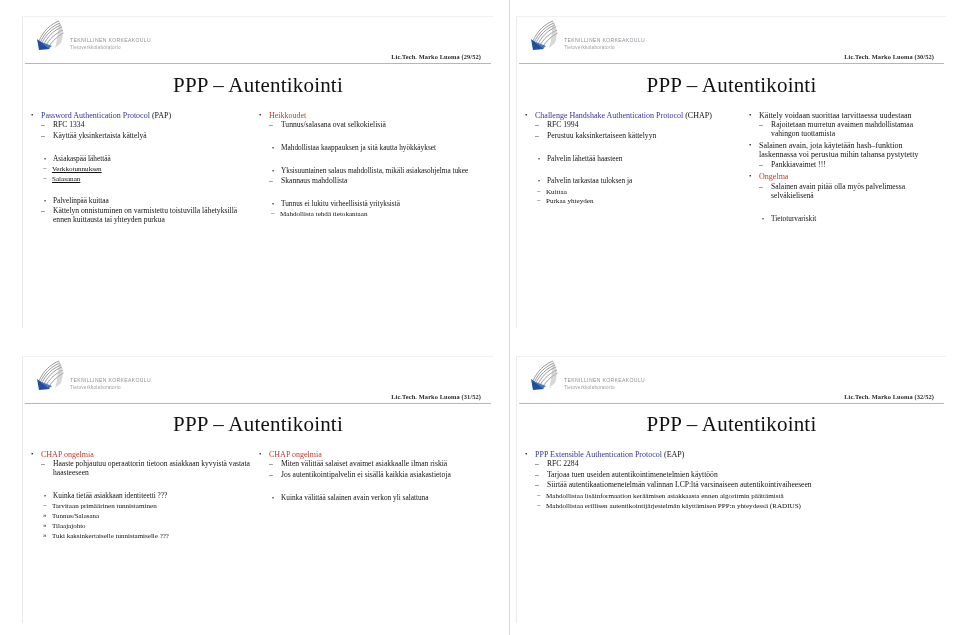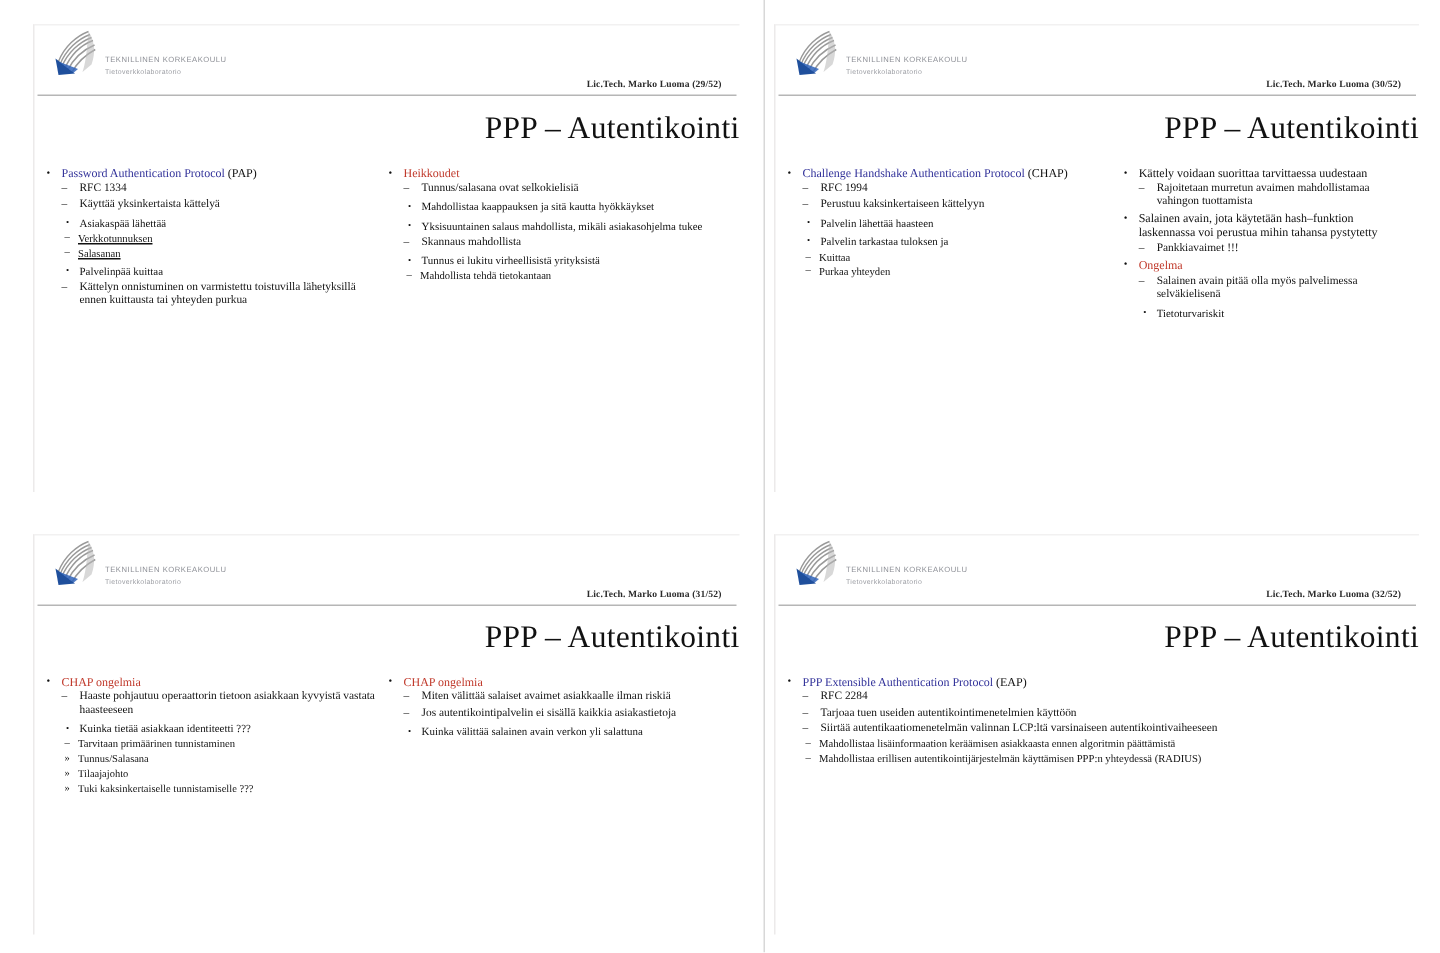--- a/index.html
+++ b/index.html
@@ -81,21 +81,21 @@
     font-weight:bold;
     font-size:6.4px;
     color:#2b2b2b;
     letter-spacing:0.1px;
     white-space:nowrap;
     filter:blur(0.2px);
   }
 
   
   .title{
-    text-align:right;
+    text-align:center;
     font-family:"Liberation Serif", serif;
     font-size:21px;
     color:#111;
     margin-top:9px;
     letter-spacing:0.2px;
     white-space:nowrap;
   }
   .slide.s3 .title, .slide.s4 .title{ margin-top:8px; }
 
   
@@ -129,21 +129,21 @@
     position:absolute;
     left:0; top:0;
     font-family:"Liberation Serif", serif;
   }
   li > .tx{ display:block; }
 
   .lv1{ font-size:8.0px; padding-left:10px; margin-top:1.5px; }
   .lv1 > .mk{ font-size:7px; line-height:1.35; }
   .lv2{ font-size:7.6px; padding-left:12px; margin-top:1.5px; margin-left:10px; }
   .lv2 > .mk{ font-size:7.6px; line-height:1.05; }
-  .lv3{ font-size:7.3px; padding-left:9px; margin-top:4px; margin-left:13px; }
+  .lv3{ font-size:7.3px; padding-left:9px; margin-top:14px; margin-left:13px; }
   .lv3 > .mk{ font-size:6px; line-height:1.35; }
   .lv4{ font-size:7.1px; padding-left:9px; margin-top:1.5px; margin-left:12px; }
   .lv4 > .mk{ font-size:7.1px; line-height:1.05; }
   .lv5{ font-size:7.0px; padding-left:9px; margin-top:1.5px; margin-left:12px; }
   .lv5 > .mk{ font-size:7px; line-height:1.05; }
 
   .blue{ color:#33339a; }
   .red { color:#c0392b; }
   .uline{ text-decoration:underline;margin-top:44px; }
 

